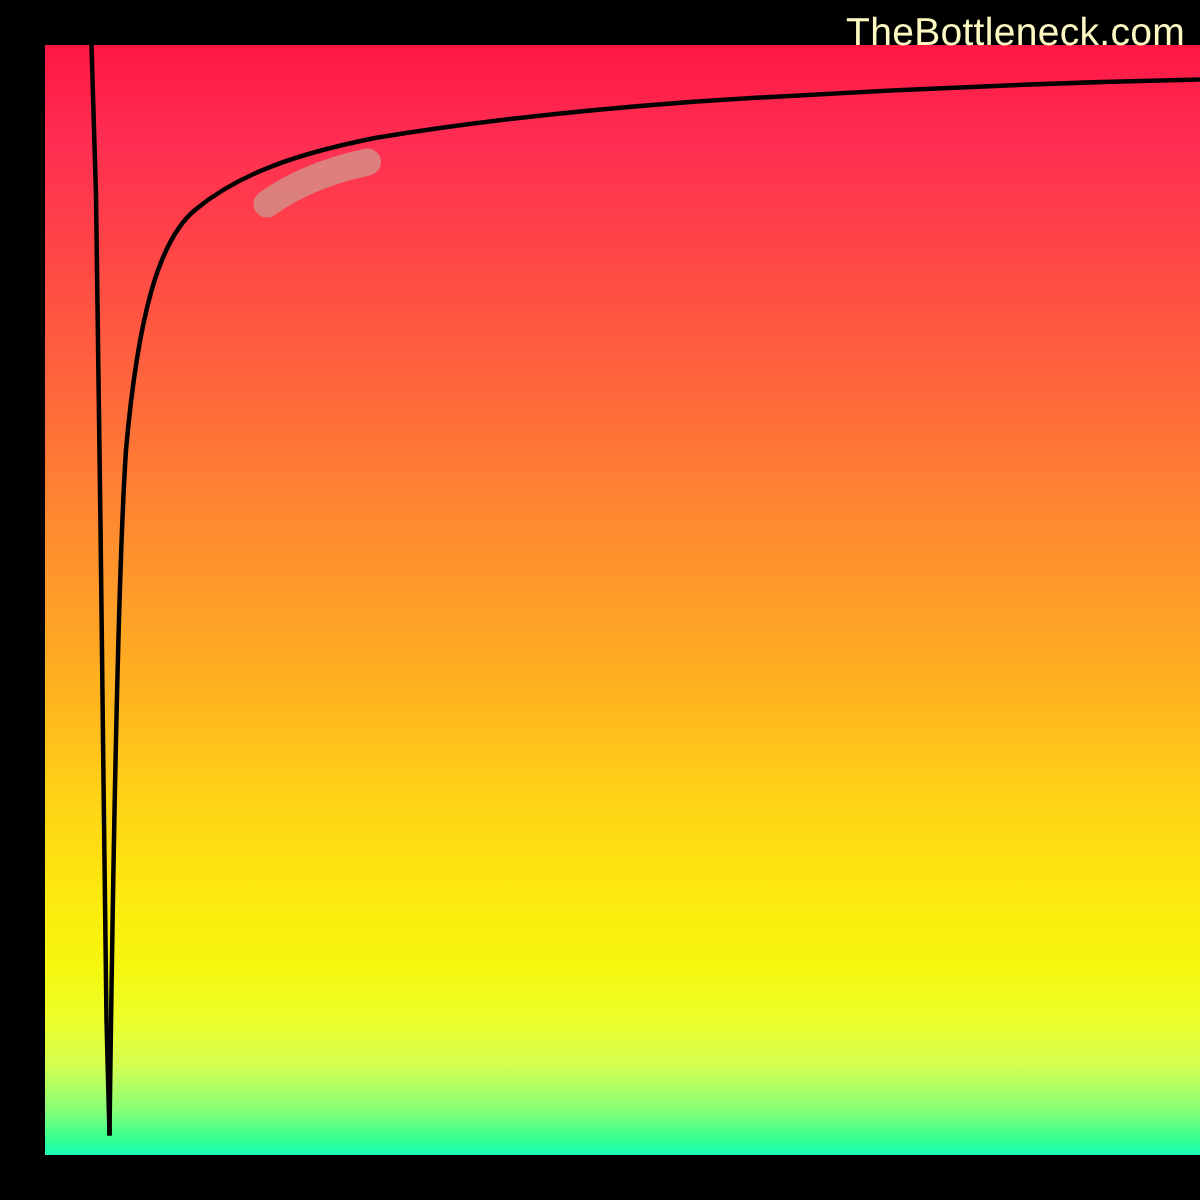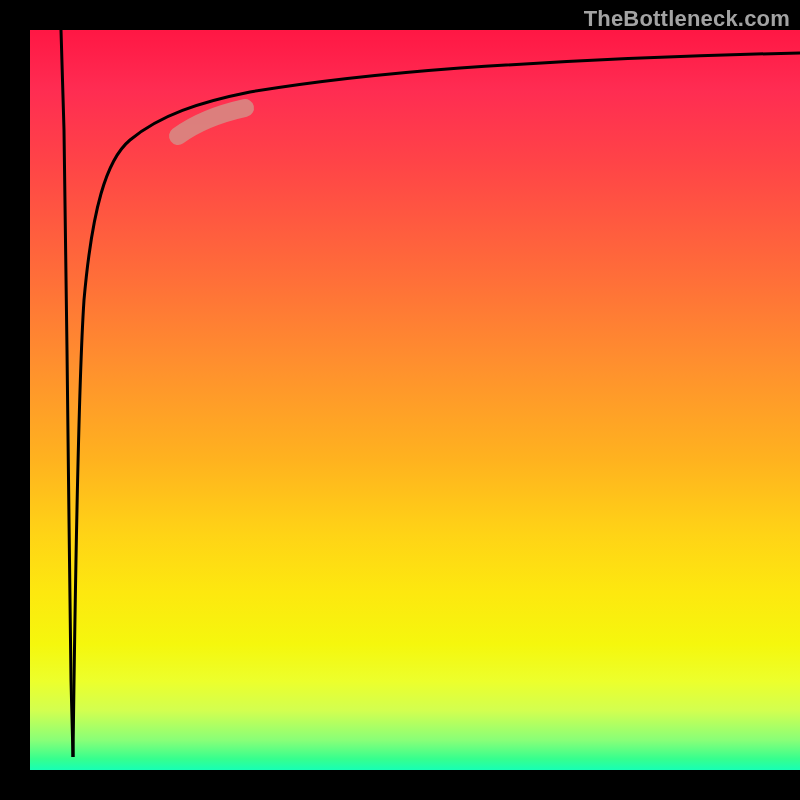--- a/index.html
+++ b/index.html
@@ -54,23 +54,23 @@
     left: 0;
     bottom: 0;
     width: 800px;
     height: 30px;
     background: #000;
   }
   .attribution {
     position: absolute;
     top: 6px;
     right: 10px;
-    color: #a3a3a3;
-    font-size: 22px;
-    font-weight: 700;
+    color: #fef9c3;
+    font-size: 26px;
+    font-weight: 400;
     letter-spacing: 0.2px;
     user-select: none;
   }
   svg.curve-layer {
     position: absolute;
     left: 0;
     top: 0;
     width: 800px;
     height: 800px;
     pointer-events: none;

